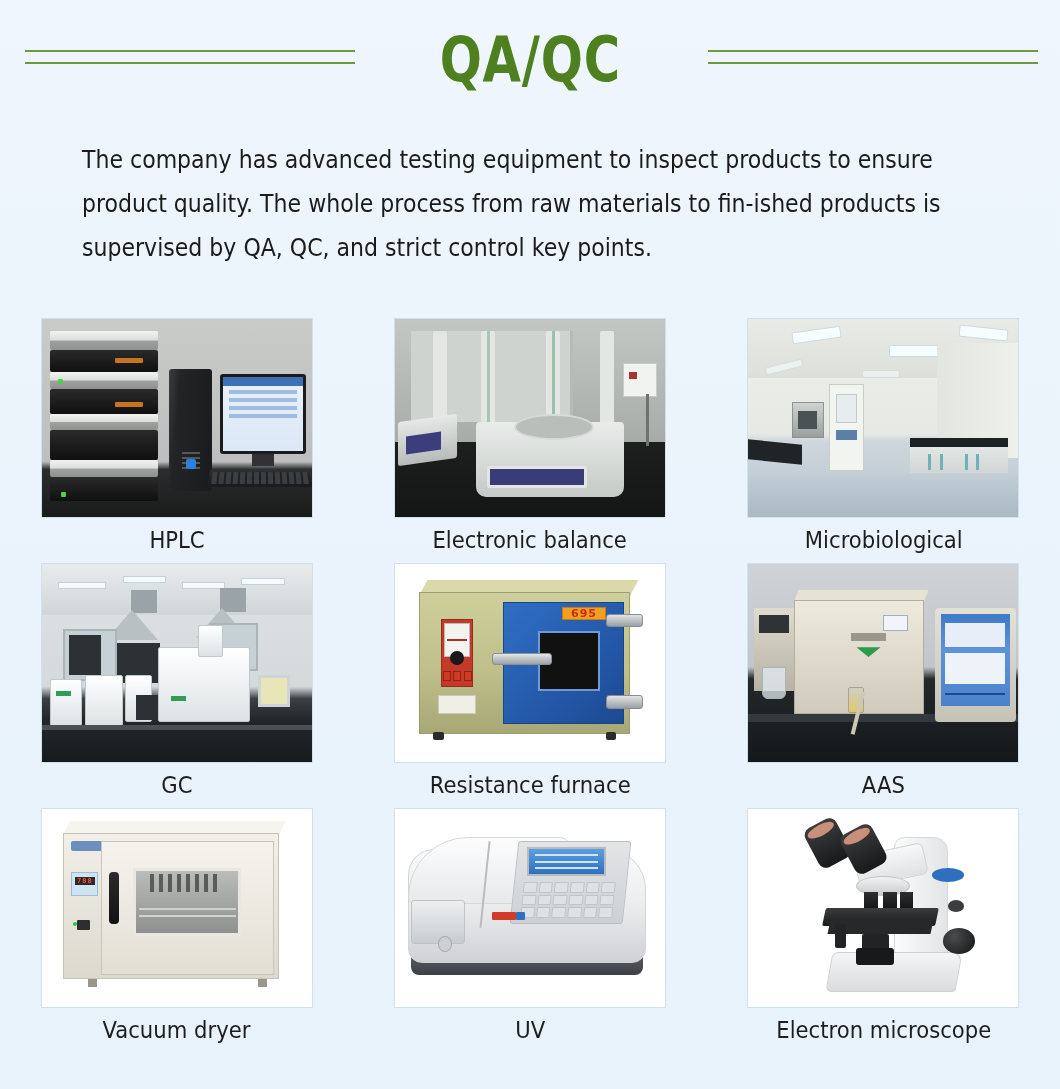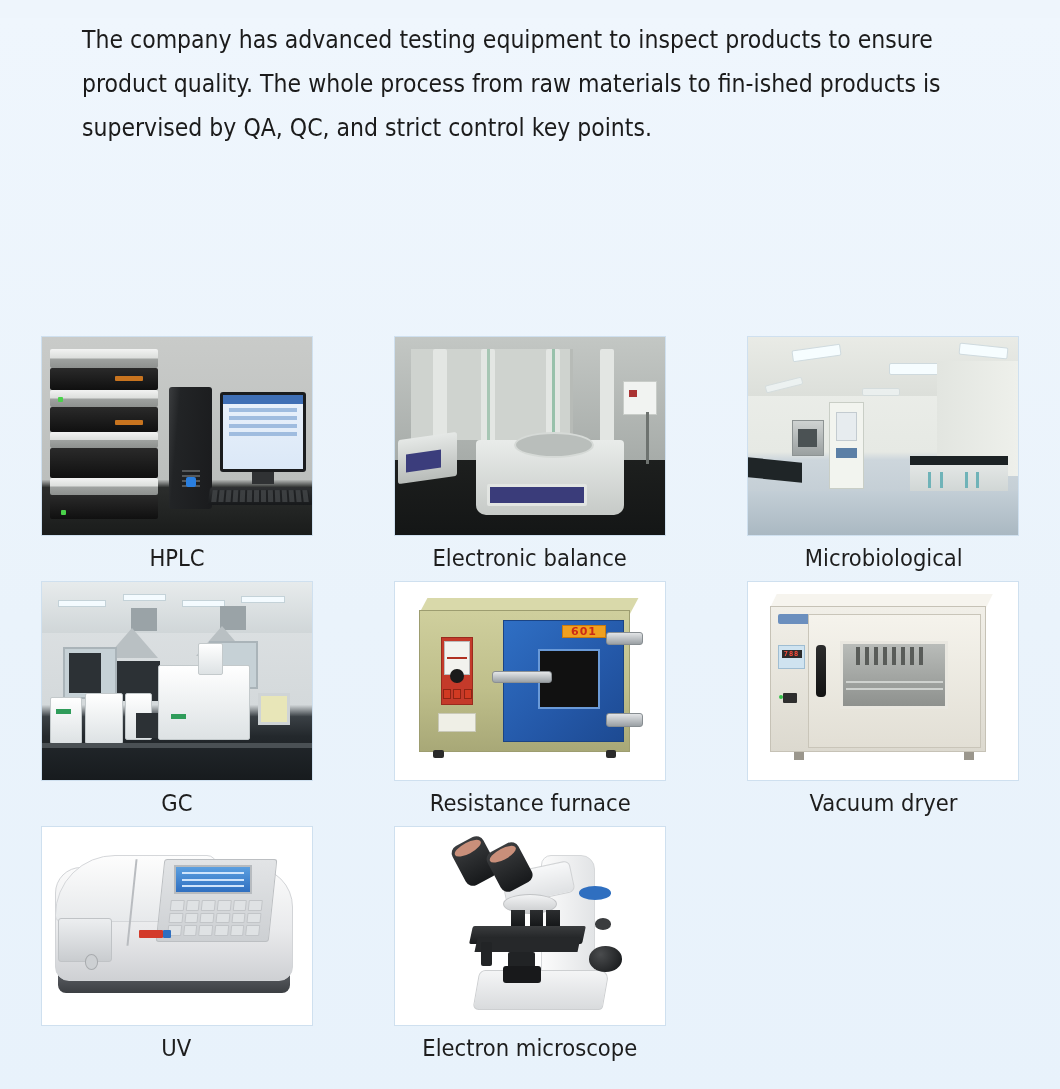--- a/index.html
+++ b/index.html
@@ -247,20 +247,31 @@
   .ms-knob { position:absolute; right:16%; top:60%; width:12%; height:13%; background:radial-gradient(circle at 35% 32%,#4a4c4e,#101214); border-radius:50%; }
   .ms-knob-s { position:absolute; right:20%; top:46%; width:6%; height:6%; background:#3a3c3e; border-radius:50%; }
   .ms-badge { position:absolute; right:20%; top:30%; width:12%; height:7%; background:#2f6fc0; border-radius:50%; }
   .ms-focus { position:absolute; left:32%; top:58%; width:4%; height:12%; background:#222426; border-radius:2px; }
 </style>
 </head>
 <body>
 
 <div class="page">
 
+  <div class="header">
+    <div class="rule-group left">
+      <div class="rule"></div>
+      <div class="rule"></div>
+    </div>
+    <div class="title">QA/QC</div>
+    <div class="rule-group right">
+      <div class="rule"></div>
+      <div class="rule"></div>
+    </div>
+  </div>
 
   <p class="intro">The company has advanced testing equipment to inspect products to ensure product quality. The whole process from raw materials to fin-ished products is supervised by QA, QC, and strict control key points.</p>
 
   <div class="grid">
 
     <div class="cell">
       <div class="thumb">
         <div class="scene">
           <div class="hp-bg"></div>
           <div class="hp-stack">
@@ -407,31 +418,57 @@
             </div>
           <div class="rf-knob"></div>
           <div class="rf-btns">
               <i></i>
               <i></i>
               <i></i>
             </div>
           <div class="rf-label"></div>
           <div class="rf-door"></div>
           <div class="rf-win"></div>
-          <div class="rf-999">601</div>
+          <div class="rf-999">695</div>
           <div class="rf-hinge" style="top:25%"></div>
           <div class="rf-hinge" style="top:66%"></div>
           <div class="rf-handle"></div>
           <div class="rf-foot" style="left:14%"></div>
           <div class="rf-foot" style="left:78%"></div>
         </div>
       </div>
       <div class="caption">Resistance furnace</div>
     </div>
 
+    <div class="cell">
+      <div class="thumb">
+        <div class="scene">
+          <div class="aas-bg"></div>
+          <div class="aas-left"></div>
+          <div class="aas-lcd"></div>
+          <div class="aas-top"></div>
+          <div class="aas-main"></div>
+          <div class="aas-badge"></div>
+          <div class="aas-txt"></div>
+          <div class="aas-grn"></div>
+          <div class="aas-glass"></div>
+          <div class="aas-bench"></div>
+          <div class="aas-vial"></div>
+          <div class="aas-tube"></div>
+          <div class="aas-mon">
+              <div class="scr">
+                <div class="wr"></div>
+                <div class="wr2"></div>
+                <div class="line"></div>
+              </div>
+            </div>
+        </div>
+      </div>
+      <div class="caption">AAS</div>
+    </div>
 
     <div class="cell">
       <div class="thumb">
         <div class="scene">
           <div class="vd-bg"></div>
           <div class="vd-top"></div>
           <div class="vd-body"></div>
           <div class="vd-logo"></div>
           <div class="vd-panel">
               <div class="red">788</div>

